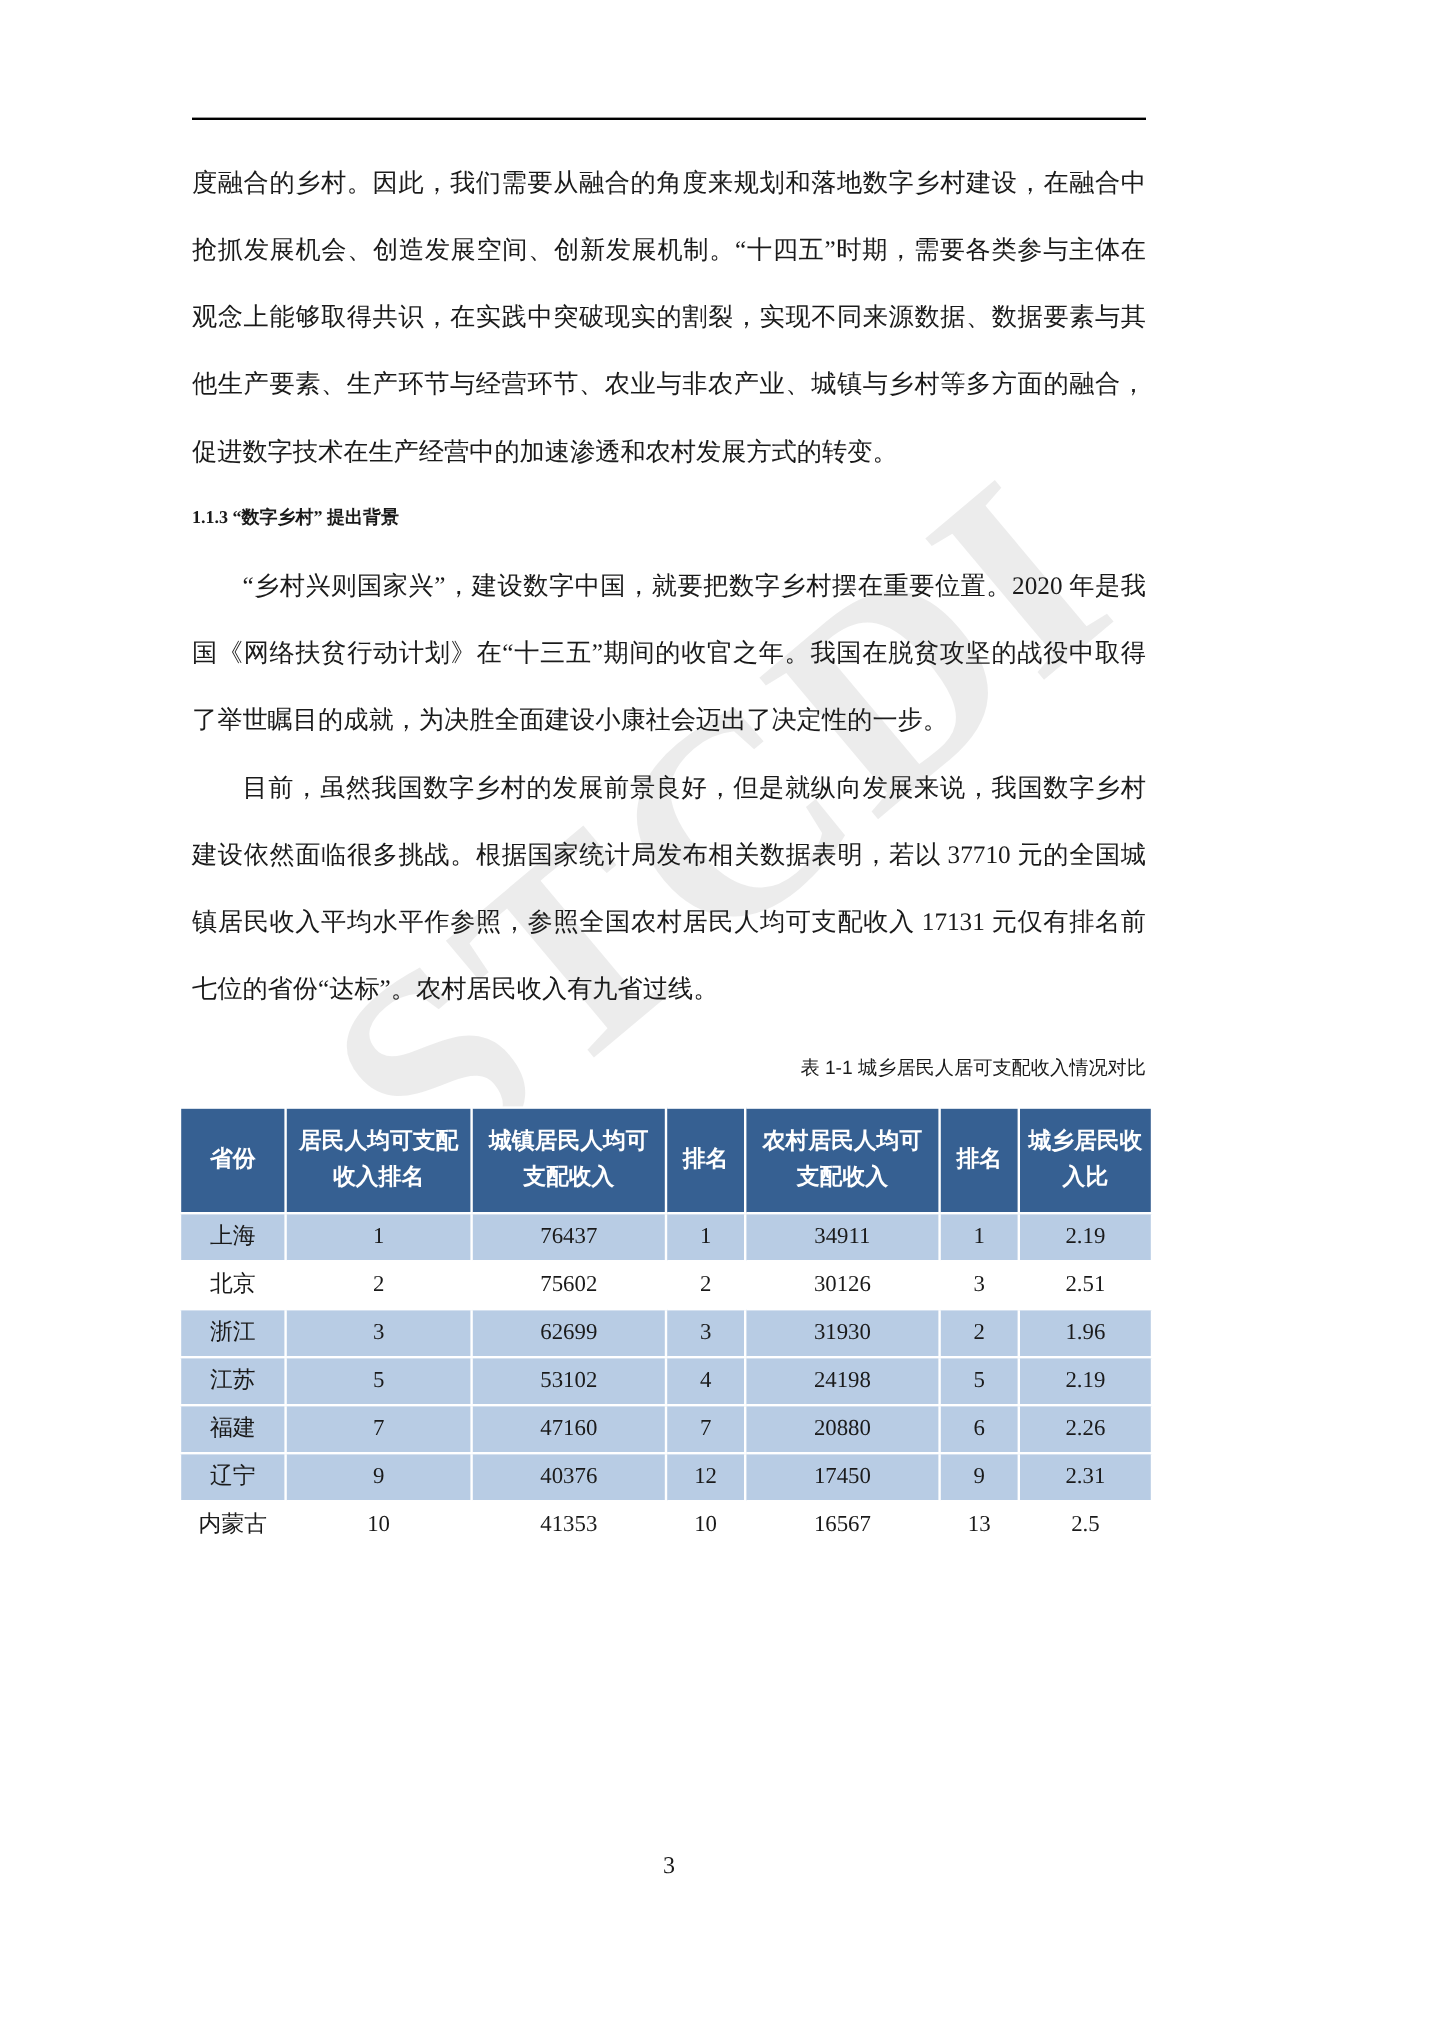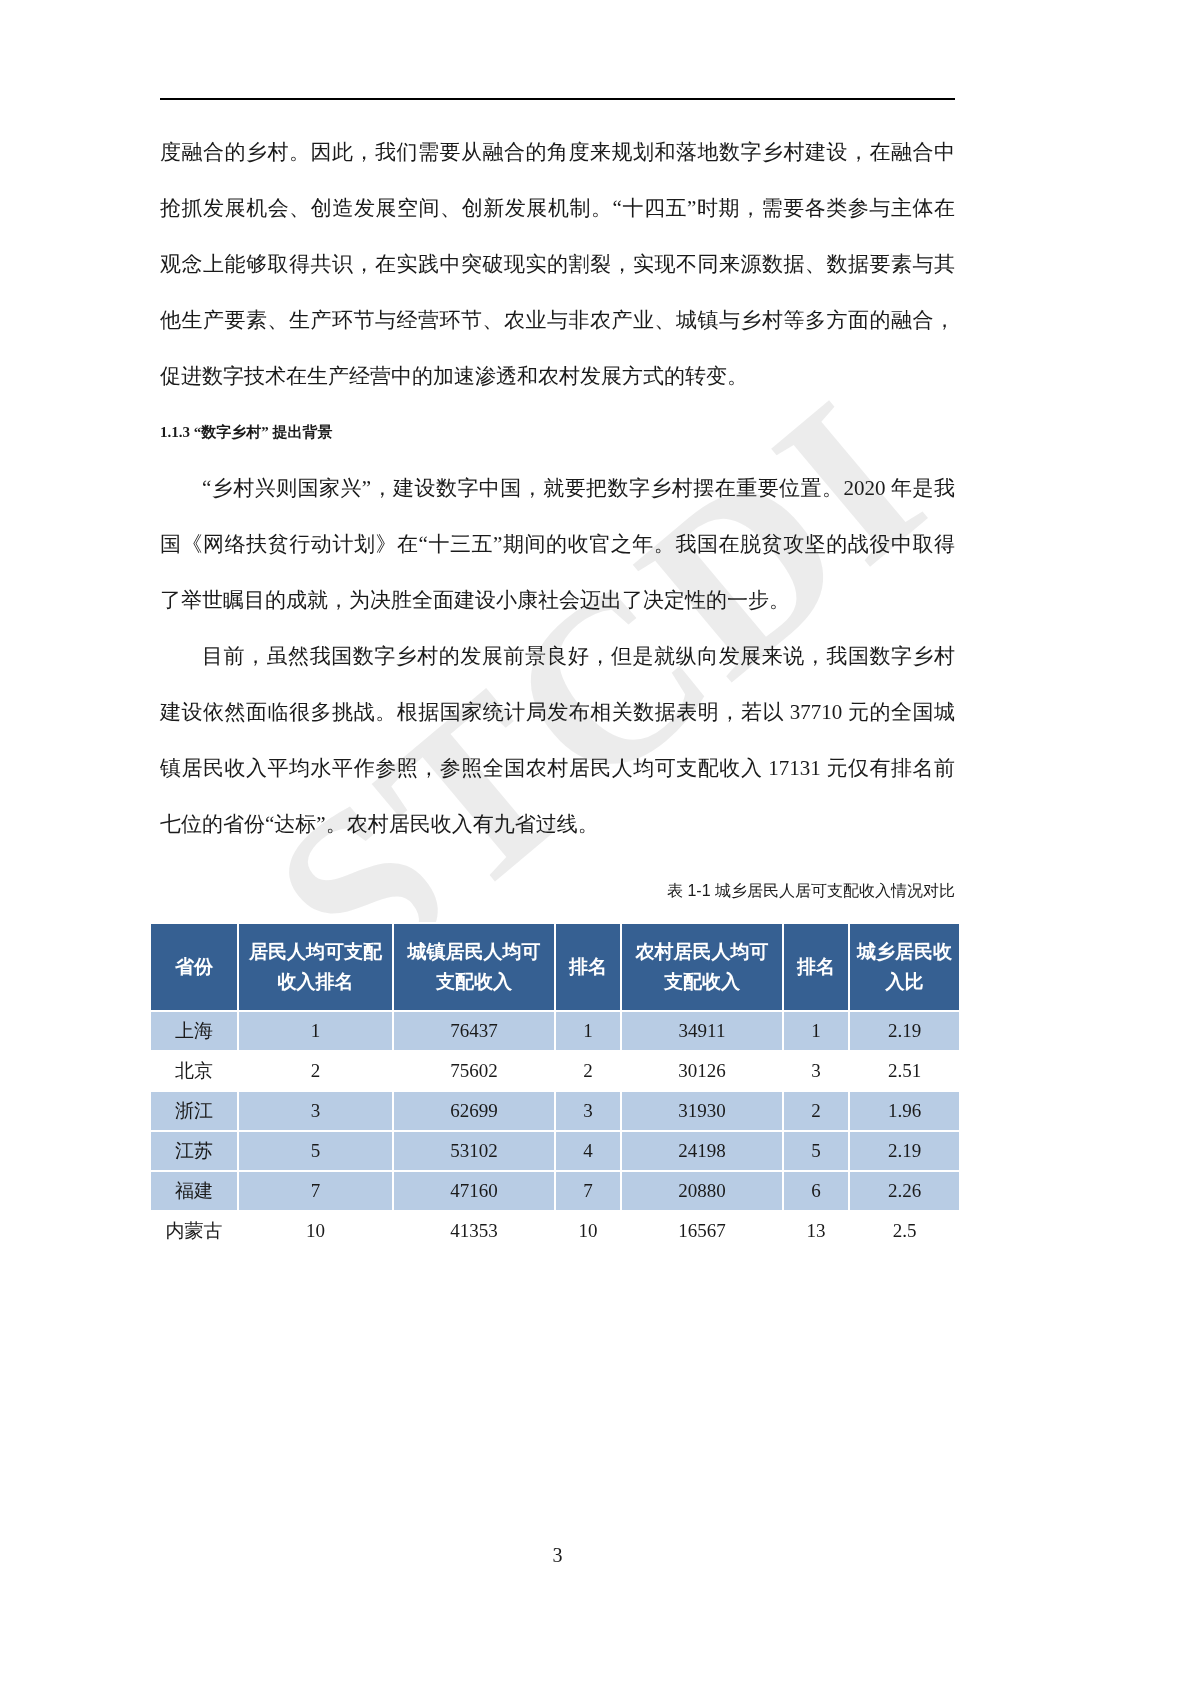--- a/index.html
+++ b/index.html
@@ -182,20 +182,29 @@
         </tr>
           <tr class="alt">
           <td>福建</td>
           <td>7</td>
           <td>47160</td>
           <td>7</td>
           <td>20880</td>
           <td>6</td>
           <td>2.26</td>
         </tr>
+          <tr class="alt">
+          <td>辽宁</td>
+          <td>9</td>
+          <td>40376</td>
+          <td>12</td>
+          <td>17450</td>
+          <td>9</td>
+          <td>2.31</td>
+        </tr>
           <tr>
           <td>内蒙古</td>
           <td>10</td>
           <td>41353</td>
           <td>10</td>
           <td>16567</td>
           <td>13</td>
           <td>2.5</td>
         </tr>
         </tbody>

